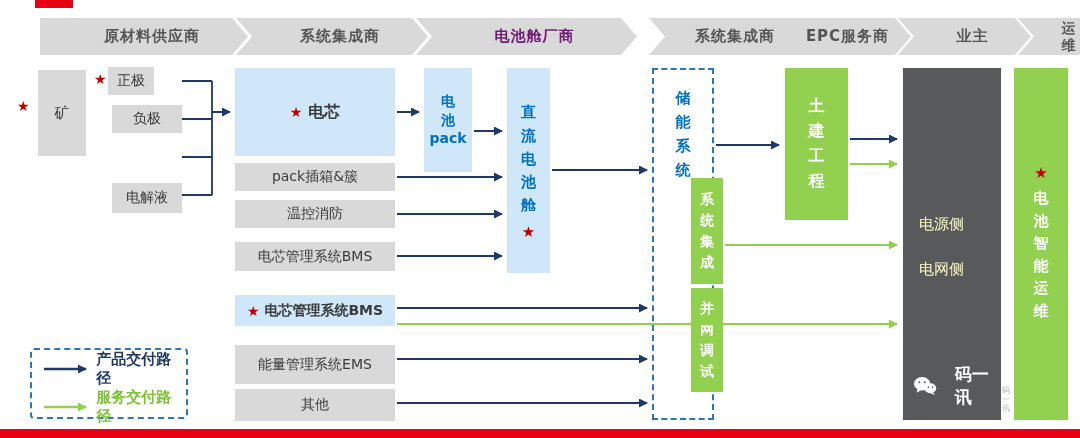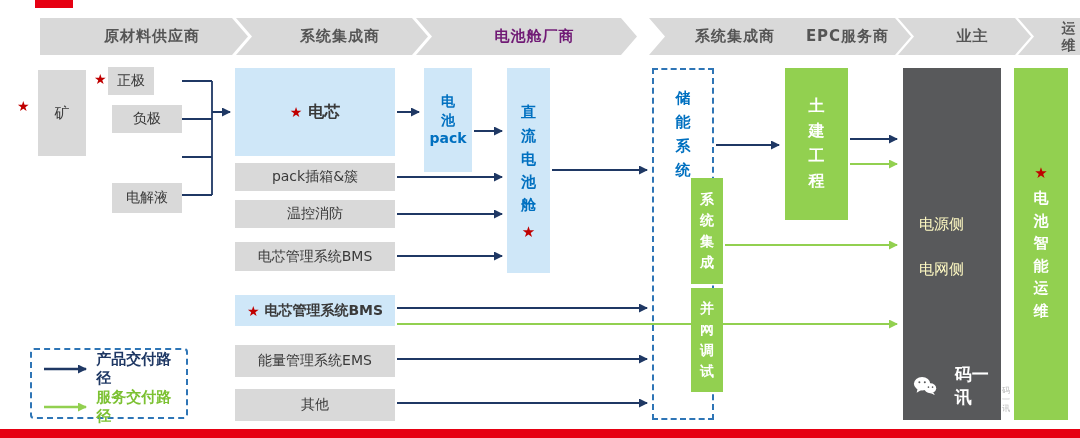--- a/index.html
+++ b/index.html
@@ -37,21 +37,21 @@
   #anode{left:112px;top:105px;width:70px;height:28px;}
   #separator{left:112px;top:143px;width:70px;height:28px;}
   #electrolyte{left:112px;top:183px;width:70px;height:30px;}
 
   
   #cell{left:235px;top:68px;width:160px;height:88px;font-size:16px;font-weight:bold;gap:6px;}
   #packrack{left:235px;top:163px;width:160px;height:28px;}
   #thermal{left:235px;top:200px;width:160px;height:28px;}
   #bms{left:235px;top:242px;width:160px;height:29px;}
   #pcs{left:235px;top:295px;width:160px;height:31px;font-weight:600;gap:5px;}
-  #ems{left:235px;top:345px;width:160px;height:32px;}
+  #ems{left:235px;top:345px;width:160px;height:39px;}
   #other{left:235px;top:389px;width:160px;height:32px;}
 
   
   #bpack{left:424px;top:68px;width:48px;height:104px;color:#0070c0;font-weight:bold;line-height:1.35;font-size:14px;}
   #dccabin{left:507px;top:68px;width:43px;height:205px;color:#0070c0;font-weight:bold;flex-direction:column;line-height:1.55;font-size:15px;}
   #dccabin .star{margin-top:7px;font-size:15px;}
 
   
   #ess{position:absolute;left:652px;top:68px;width:62px;height:352px;border:2px dashed #2e75b6;box-sizing:border-box;z-index:1;}
   #ess-label{position:absolute;left:652px;top:86px;width:62px;text-align:center;color:#0070c0;font-weight:bold;font-size:15px;line-height:1.6;white-space:pre-line;z-index:2;}

